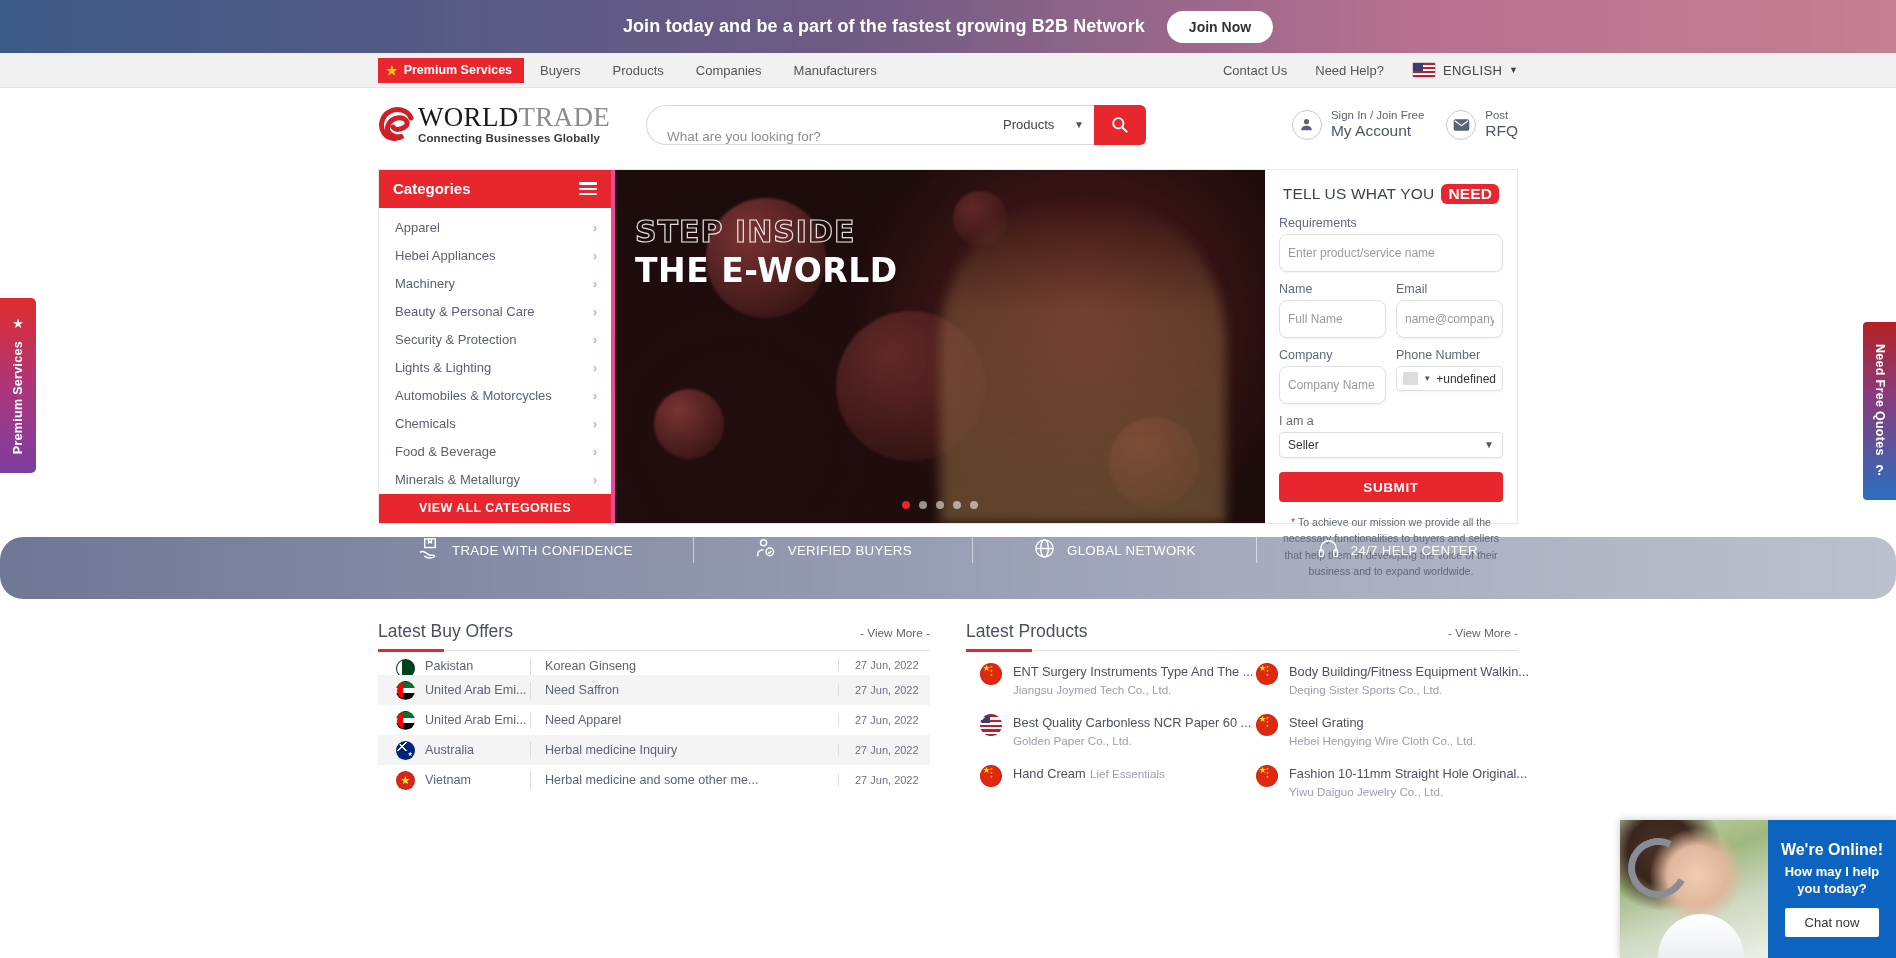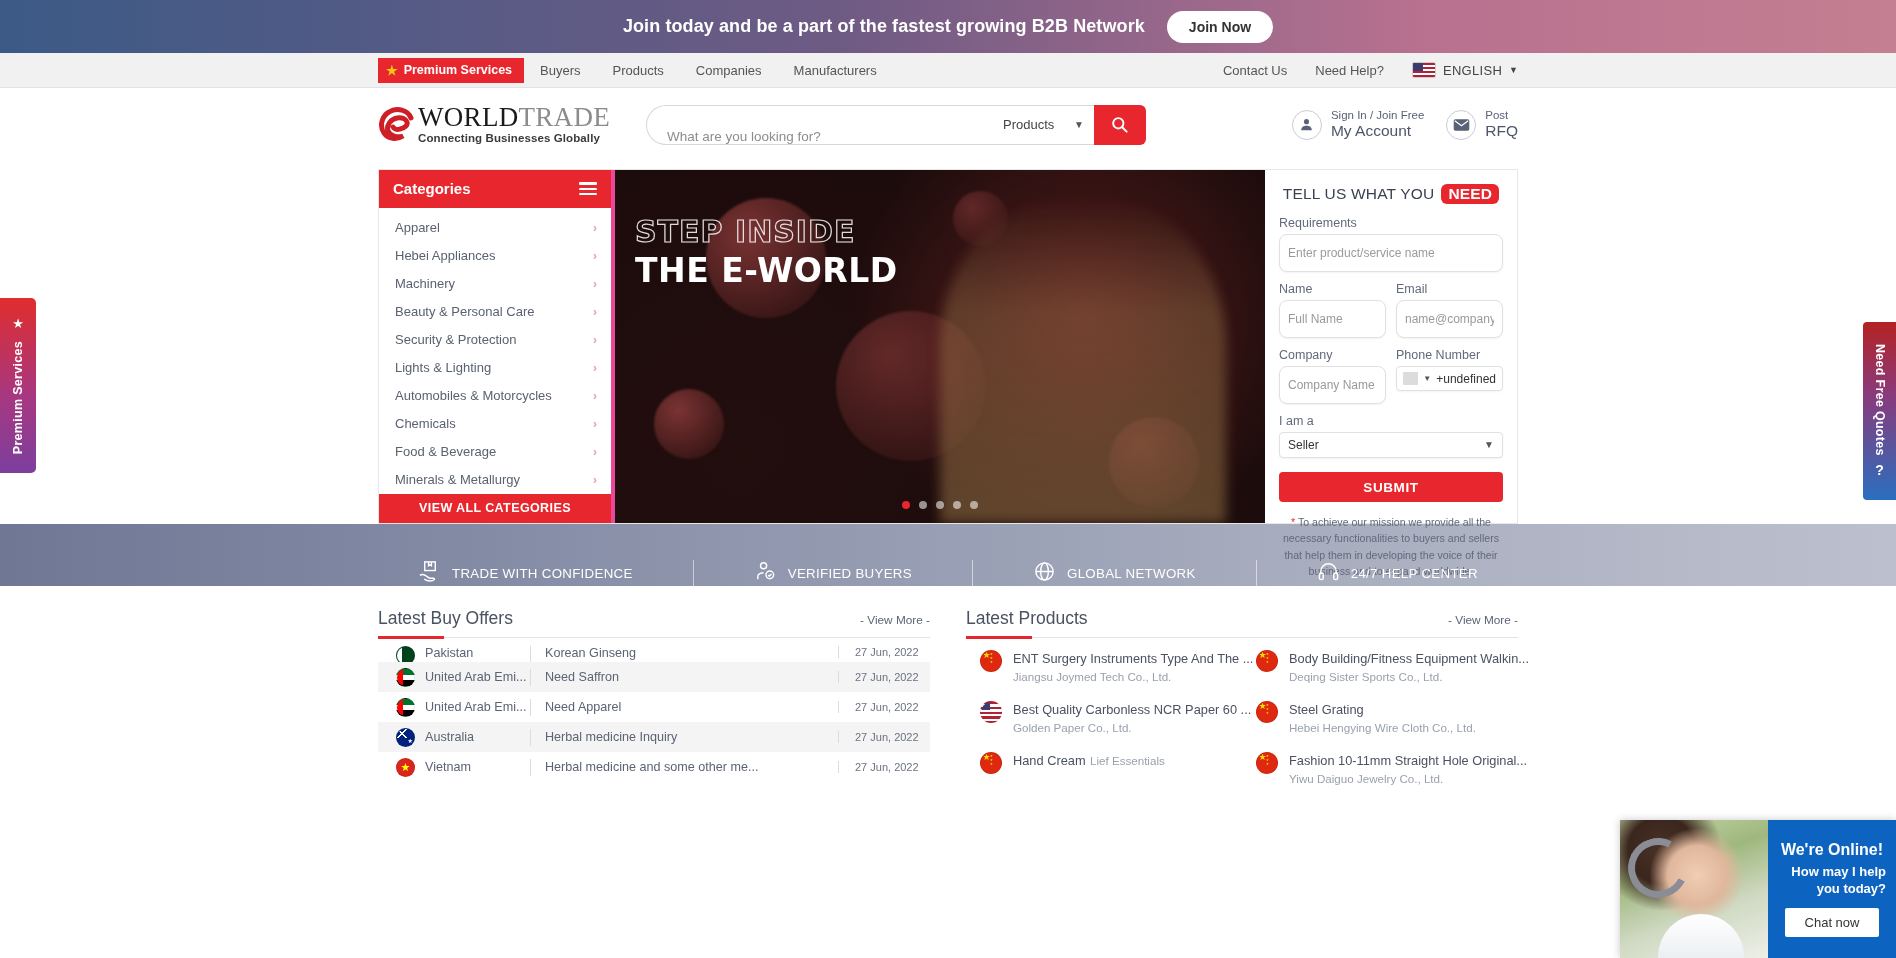--- a/index.html
+++ b/index.html
@@ -214,23 +214,23 @@
     border: none; border-radius: 4px; font-size: 13.5px; font-weight: 700;
     letter-spacing: .6px; cursor: pointer; font-family: "Liberation Sans", sans-serif;
   }
   .lf-note {
     margin-top: 12px; font-size: 10.6px; line-height: 1.55; color: #61697a; text-align: center;
   }
   .lf-note .ast { color: #e8262d; }
 
   
   .trust-bar {
-    height: 62px; width: 100%;
+    margin-top: 13px; height: 62px; width: 100%;
     background: linear-gradient(90deg,#6f7795 0%,#8c93ab 35%,#a9aebf 70%,#bcc0ce 100%);
-    display: flex; align-items: flex-end; justify-content: center;
+    display: flex; align-items: flex-start; justify-content: center; border-radius: 23px;
   }
   .trust-inner { width: 1060px; display: flex; align-items: center; justify-content: space-between; }
   .trust-item {
     display: flex; align-items: center; gap: 11px; color: #fff;
     font-size: 13.3px; letter-spacing: .3px; cursor: pointer;
   }
   .trust-sep { width: 1px; height: 26px; background: rgba(255,255,255,.55); }
 
   
   .bottom { width: 1140px; margin: 22px auto 0; display: flex; gap: 36px; }
@@ -343,21 +343,21 @@
   .chat-photo::after {
     content: ""; position: absolute; left: 38px; bottom: 0; width: 86px; height: 44px;
     background: linear-gradient(180deg,#ffffff 0%,#eceff2 100%);
     border-radius: 44px 44px 0 0;
   }
   .chat-panel {
     flex: 1; background: #0c64c0; color: #fff; display: flex; flex-direction: column;
     align-items: center; justify-content: center; padding: 8px 10px; text-align: center;
   }
   .chat-title { font-size: 16px; font-weight: 700; }
-  .chat-sub { font-size: 13px; margin-top: 5px; line-height: 1.3; font-weight: 600; text-align: right; }
+  .chat-sub { font-size: 13px; margin-top: 5px; line-height: 1.3; font-weight: 600; }
   .chat-btn {
     margin-top: 11px; background: #fff; color: #333; border: none; border-radius: 2px;
     padding: 7px 20px; font-size: 13px; cursor: pointer; font-family: "Liberation Sans", sans-serif;
   }
 </style>
 </head>
 <body>
 
 <div class="promo-bar">
   <div class="promo-text">Join today and be a part of the fastest growing B2B Network</div>

